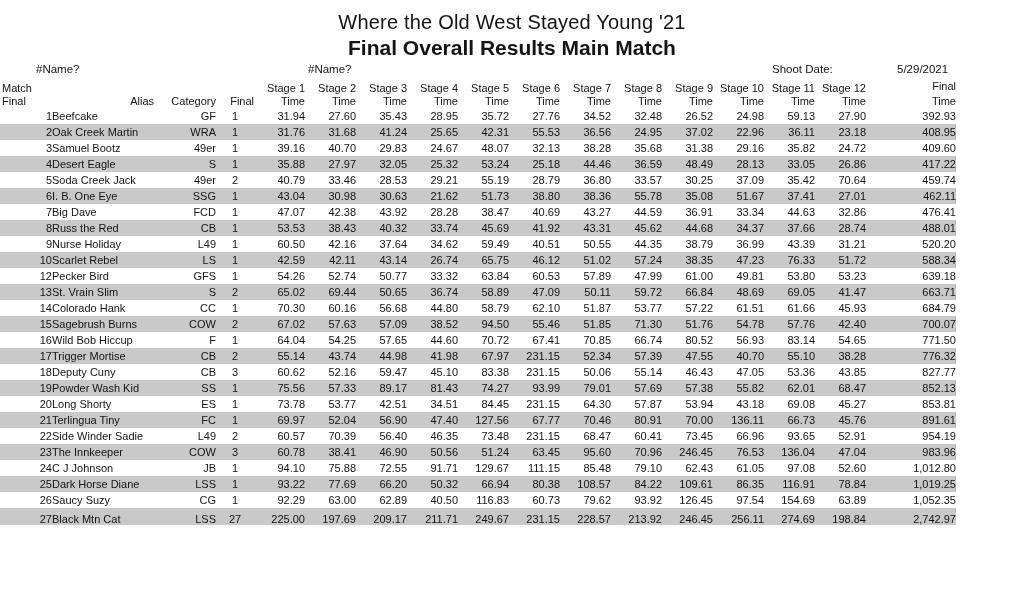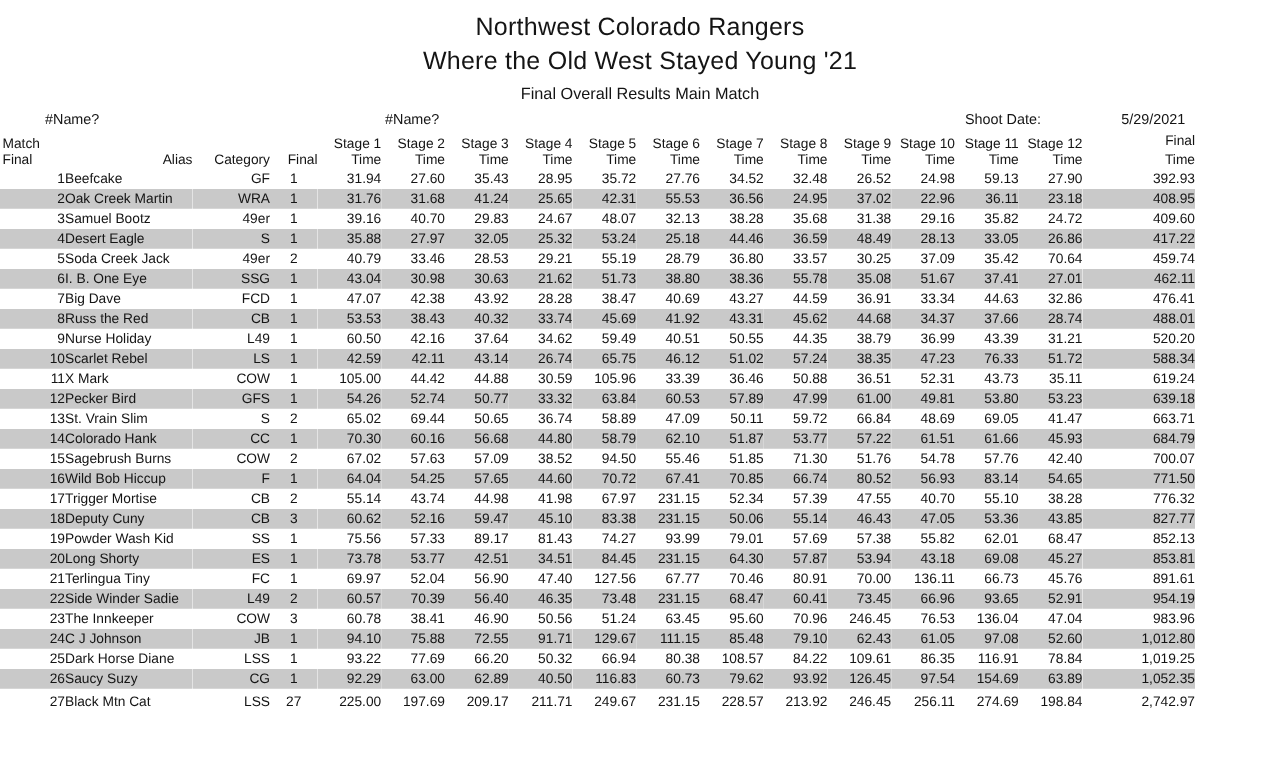--- a/index.html
+++ b/index.html
@@ -21,23 +21,23 @@
     text-align: center;
     padding-top: 9px;
   }
   .t1 {
     font-size: 20px;
     line-height: 27px;
     font-weight: 400;
     letter-spacing: 0.2px;
   }
   .t2 {
-    font-size: 13px;
+    font-size: 21px;
     line-height: 24px;
-    font-weight: 400;
+    font-weight: 700;
   }
   .meta-row {
     position: relative;
     height: 16px;
     margin-top: 3px;
     font-size: 11.5px;
   }
   .name-err-left   { position: absolute; left: 36px;  top: 0; }
   .name-err-center { position: absolute; left: 308px; top: 0; }
   .shoot-date-label{ position: absolute; left: 772px; top: 0; }
@@ -81,21 +81,20 @@
   col.c-fin   { width: 38px; }
   col.c-stage { width: 51px; }
   col.c-ftime { width: 90px; }
 </style>
 </head>
 <body>
 
 <div class="page">
 
   <div class="titles">
-    <div class="t1">Northwest Colorado Rangers</div>
     <div class="t1">Where the Old West Stayed Young '21</div>
     <div class="t2">Final Overall Results Main Match</div>
   </div>
 
   <div class="meta-row">
     <span class="name-err-left">#Name?</span>
     <span class="name-err-center">#Name?</span>
     <span class="shoot-date-label">Shoot Date:</span>
     <span class="shoot-date-value">5/29/2021</span>
   </div>
@@ -375,39 +374,20 @@
           <td class="num">26.74</td>
           <td class="num">65.75</td>
           <td class="num">46.12</td>
           <td class="num">51.02</td>
           <td class="num">57.24</td>
           <td class="num">38.35</td>
           <td class="num">47.23</td>
           <td class="num">76.33</td>
           <td class="num">51.72</td>
           <td class="ftime">588.34</td>
-        </tr>
-        <tr>
-          <td class="place">11</td>
-          <td class="alias">X Mark</td>
-          <td class="cat">COW</td>
-          <td class="fin">1</td>
-          <td class="num">105.00</td>
-          <td class="num">44.42</td>
-          <td class="num">44.88</td>
-          <td class="num">30.59</td>
-          <td class="num">105.96</td>
-          <td class="num">33.39</td>
-          <td class="num">36.46</td>
-          <td class="num">50.88</td>
-          <td class="num">36.51</td>
-          <td class="num">52.31</td>
-          <td class="num">43.73</td>
-          <td class="num">35.11</td>
-          <td class="ftime">619.24</td>
         </tr>
         <tr>
           <td class="place">12</td>
           <td class="alias">Pecker Bird</td>
           <td class="cat">GFS</td>
           <td class="fin">1</td>
           <td class="num">54.26</td>
           <td class="num">52.74</td>
           <td class="num">50.77</td>
           <td class="num">33.32</td>

